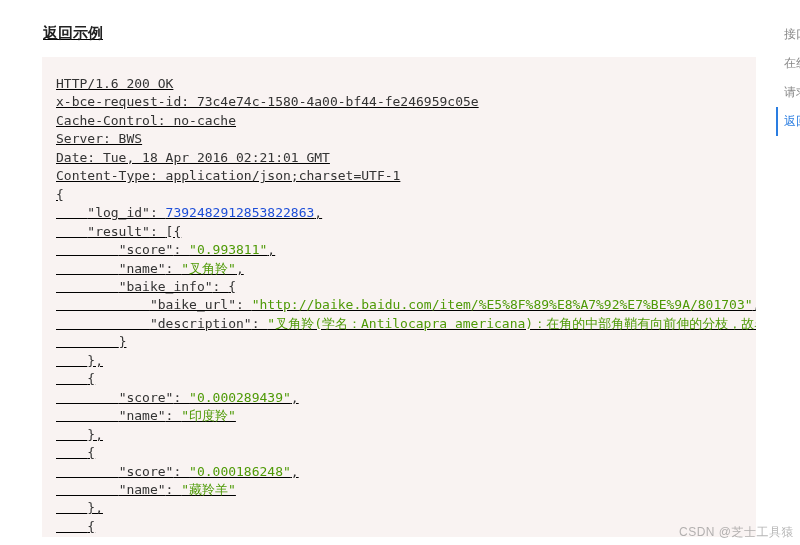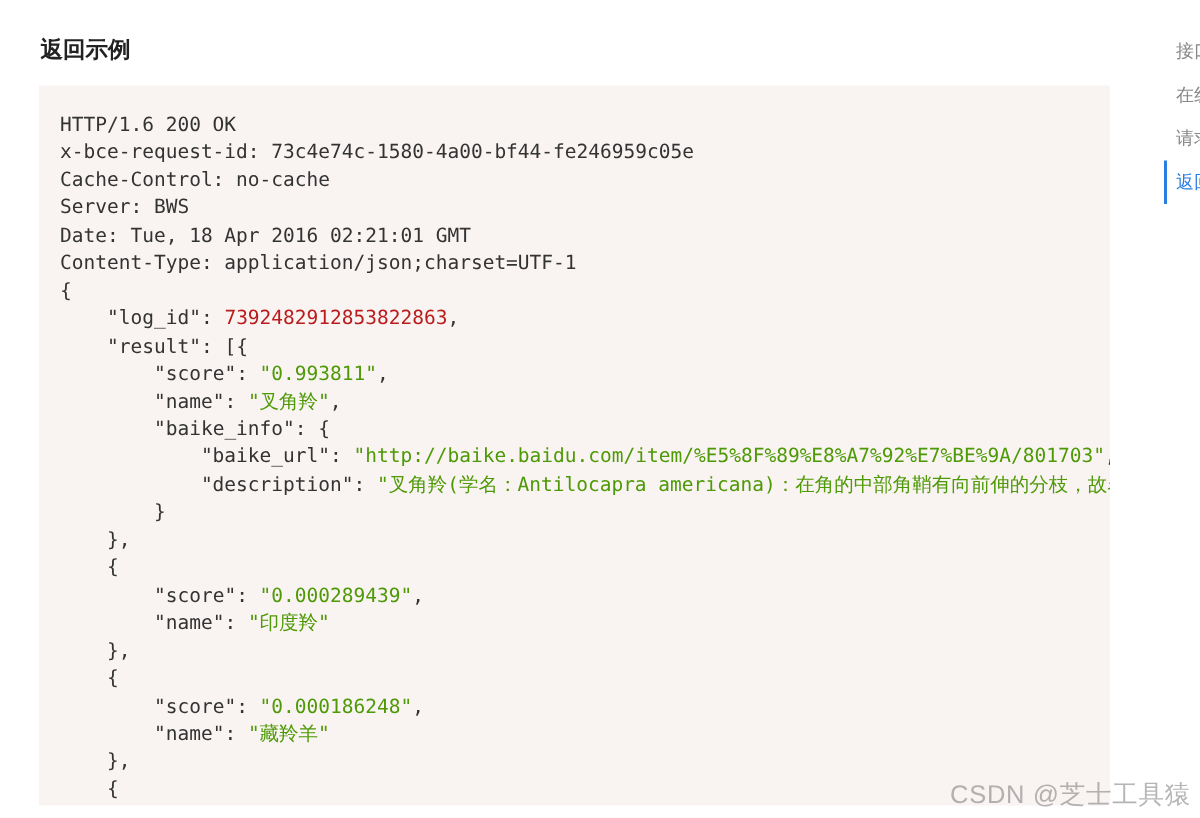--- a/index.html
+++ b/index.html
@@ -9,22 +9,23 @@
     }
     body {
       font-family: -apple-system, BlinkMacSystemFont, "Segoe UI", "PingFang SC", "Microsoft YaHei", sans-serif;
       background: #ffffff;
       width: 800px;
       height: 545px;
       overflow: hidden;
       position: relative;
     }
     .main-content {
-      padding: 0 0 0 26px;
+      padding: 0 0 0 42px;
       width: 760px;
+      text-decoration: underline;
     }
     .tabs-placeholder {
       height: 10px;
       border-bottom: 1px solid transparent;
       margin-bottom: 14px;
       margin-left: 5px;
       width: 420px;
     }
     .section-title {
       font-size: 15px;
@@ -40,21 +41,21 @@
       font-size: 13px;
       line-height: 1.42;
       color: #333;
       white-space: pre;
       overflow: hidden;
       width: 714px;
       height: 480px;
     }
     .tok-key { color: #333; }
     .tok-punc { color: #333; }
-    .tok-num { color: #b91c1c; }
+    .tok-num { color: #1d4ed8; }
     .tok-str { color: #4e9a06; }
     .sidebar {
       position: absolute;
       right: 0;
       top: 20px;
       width: 24px;
       overflow: hidden;
       font-size: 12px;
       color: #888;
     }
@@ -65,21 +66,21 @@
       border-left: 2px solid transparent;
     }
     .sidebar-item.active {
       color: #2a7de1;
       border-left: 2px solid #2a7de1;
     }
     .watermark {
       position: absolute;
       right: 6px;
       bottom: 4px;
-      font-size: 17px;
+      font-size: 12px;
       color: rgba(120,120,120,0.55);
       letter-spacing: 0.5px;
     }
   </style>
 </head>
 <body>
 
 <div class="main-content">
   <div class="tabs-placeholder"></div>
   <div class="section-title">返回示例</div>

